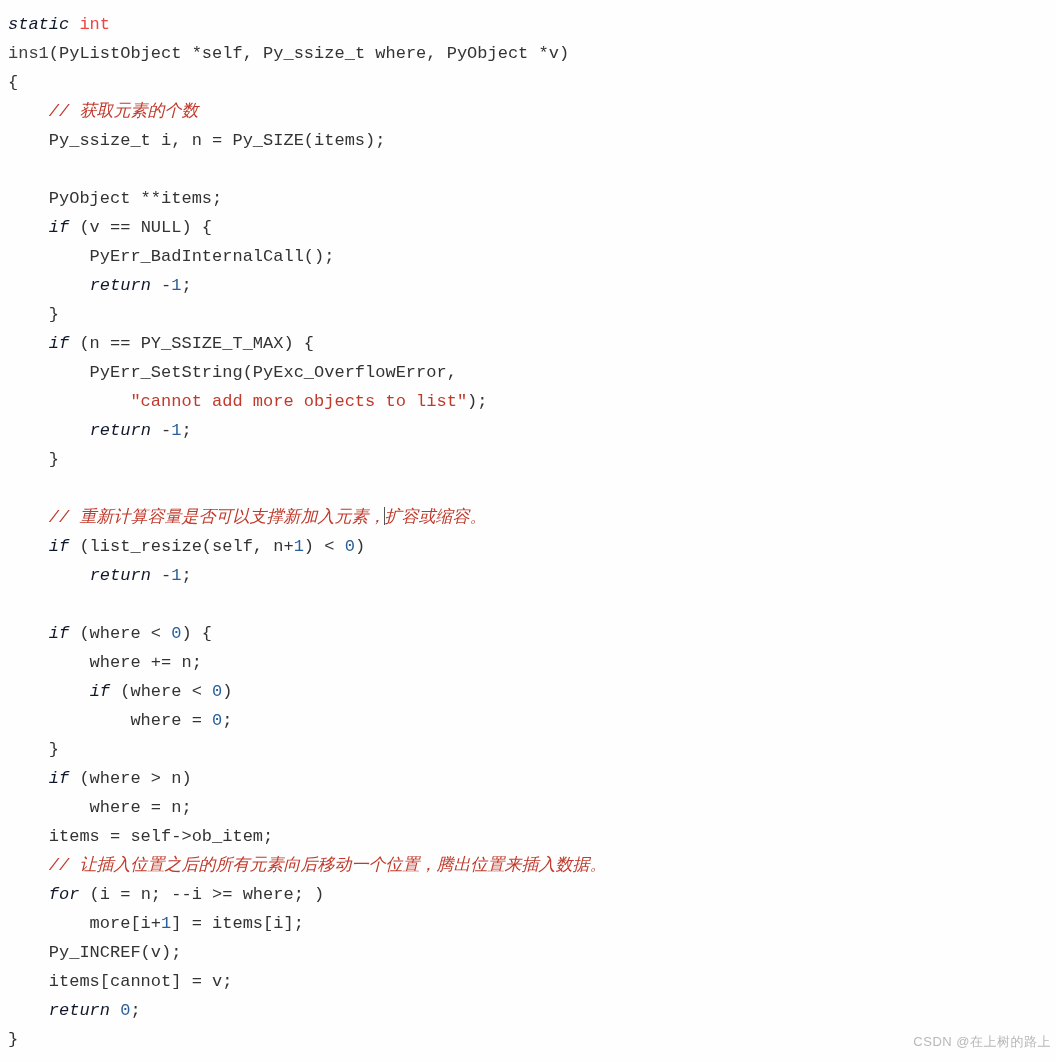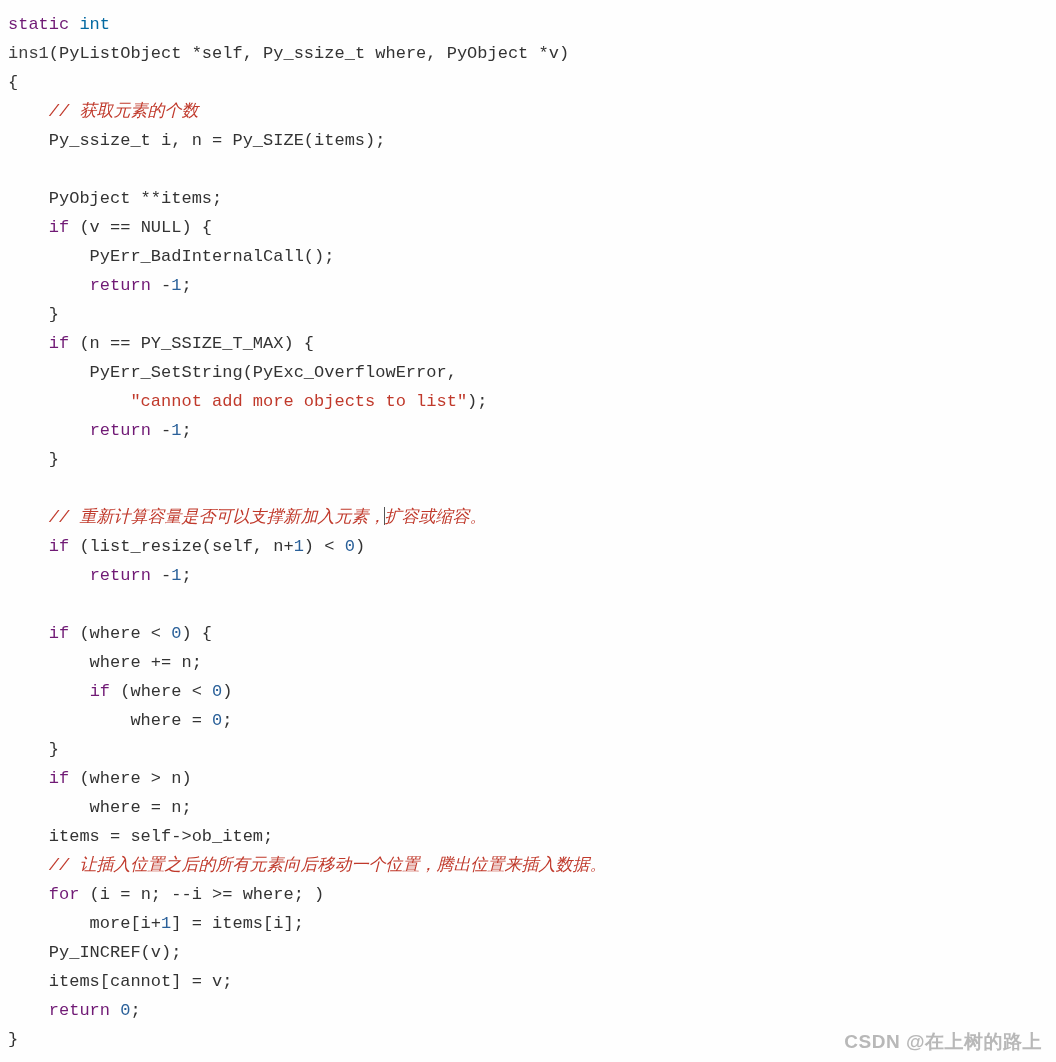--- a/index.html
+++ b/index.html
@@ -11,43 +11,42 @@
     line-height: 29px;
     color: #333;
     width: 1040px;
     position: relative;
   }
   pre {
     margin: 0;
     white-space: pre;
     font-family: inherit;
   }
-  .kw   { color: #701a75; }  
-  .type { color: #0369a1; text-align: right; }  
+  .kw   { color: #0f172a; font-style: italic; }  
+  .type { color: #ef4444; text-align: right; }  
   .func { color: #404040; }
   .cmt  { color: #c0392b; font-style: italic; }  
   .str  { color: #c0392b; }  
   .num  { color: #2a6099; }
   .cursor {
     display:inline-block;
     width:1px;
     height:18px;
     background:#555;
     vertical-align:-3px;
     margin:0 -1px;
   }
   .watermark {
     position: absolute;
     bottom: 8px;
-    right: 14px;
+    right: 5px;
     color: #b8b8b8;
     font-family: Arial, "Microsoft YaHei", sans-serif;
-    font-size: 19px;
+    font-size: 13px;
     letter-spacing: 0.5px;
-    font-weight: bold;
   }
 </style>
 </head>
 <body>
 
 <pre><span class="kw">static</span> <span class="type">int</span>
 <span class="func">ins1</span><span>(</span><span>PyListObject *</span><span>self</span><span>, </span><span>Py_ssize_t </span><span>where</span><span>, </span><span>PyObject *</span><span>v</span><span>)</span>
 <span>{</span>
     <span class="cmt">// 获取元素的个数</span>
 <span>    Py_ssize_t i, n = Py_SIZE(items);</span>

